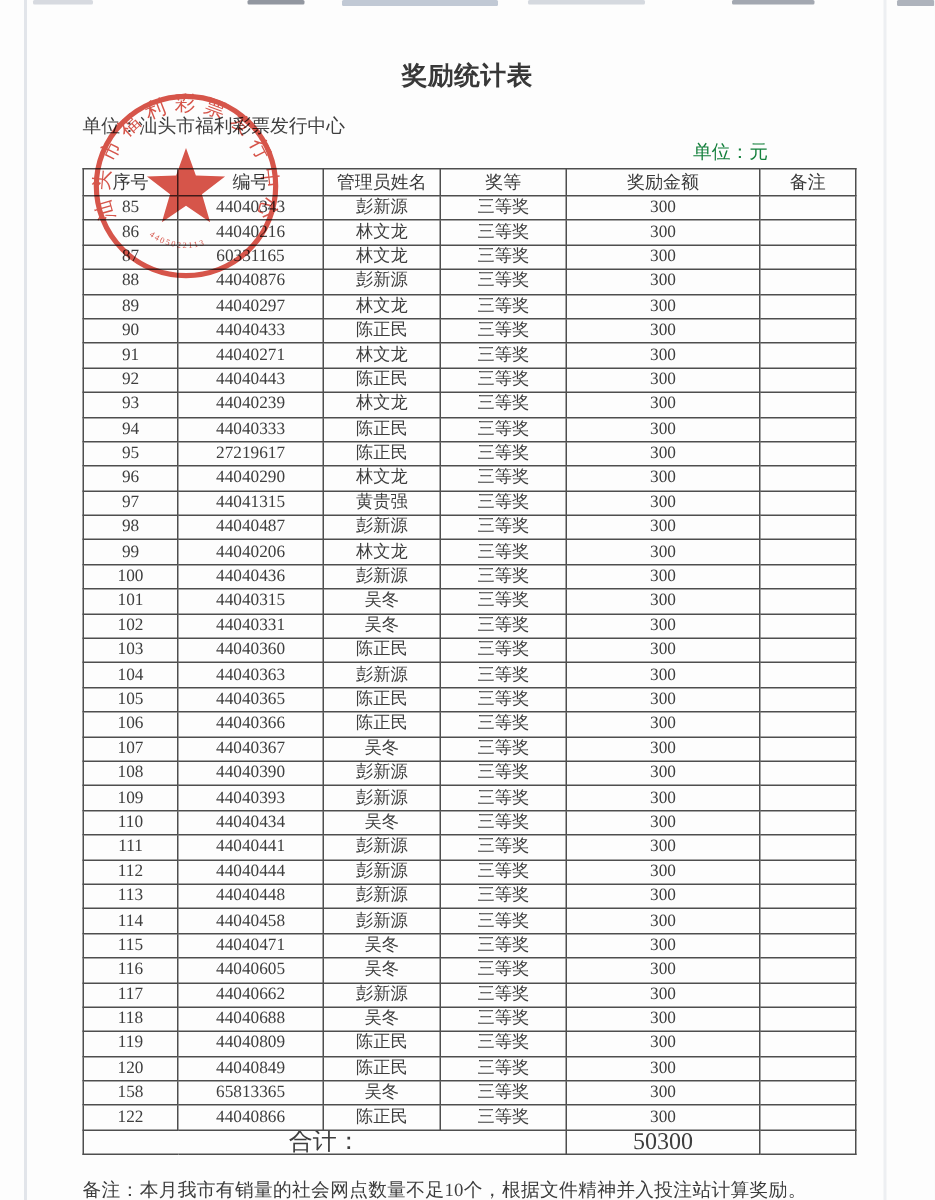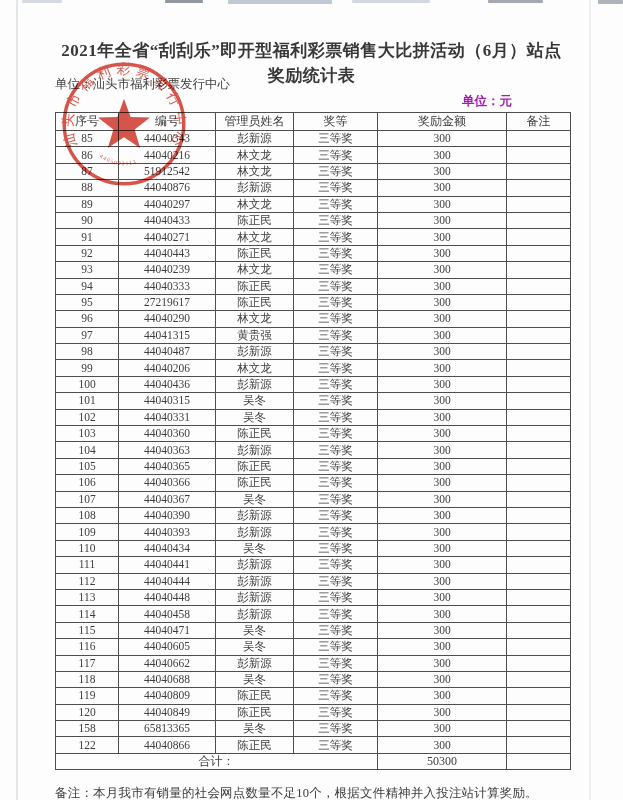--- a/index.html
+++ b/index.html
@@ -22,36 +22,36 @@
   .d4{left:352px;width:78px;background:#aeb6c2;opacity:.5;}
   .d5{left:488px;width:55px;background:#7c8390;opacity:.7;}
   .d6{left:598px;width:25px;background:#8b93a0;opacity:.7;height:4px;}
 
   .title{
     position:absolute;top:38px;left:0;width:623px;
     text-align:center;font-size:17px;line-height:25px;font-weight:bold;
     color:#383838;letter-spacing:.5px;
   }
   .unit-left{position:absolute;left:55px;top:76px;font-size:12.5px;color:#3f3f3f;}
-  .unit-right{position:absolute;left:462px;top:93px;font-size:12.5px;color:#a21caf;font-weight:bold;}
+  .unit-right{position:absolute;left:462px;top:93px;font-size:12.5px;color:#15803d;}
 
   table.doc-table{
     position:absolute;left:55px;top:112px;width:515px;
     border-collapse:collapse;table-layout:fixed;
     font-size:11.5px;color:#3e3e3e;
   }
   table.doc-table th,table.doc-table td{
     border:1px solid #4e4e4e;padding:0;margin:0;
     text-align:center;vertical-align:middle;
     line-height:15px;height:15.4px;
     font-weight:normal;white-space:nowrap;overflow:hidden;
   }
   table.doc-table{border:1.5px solid #383838;}
   table.doc-table thead th{height:17px;font-size:12px;color:#393939;}
-  table.doc-table .total-row td{height:15.5px;font-size:12px;}
+  table.doc-table .total-row td{height:15.5px;font-size:16px;}
 
   .footer-note{
     position:absolute;left:55px;top:785px;width:540px;
     font-size:12.5px;color:#3c3c3c;letter-spacing:.2px;
   }
 
   .stamp{
     position:absolute;left:48px;top:48px;width:152px;height:152px;
     mix-blend-mode:multiply;opacity:.87;
     pointer-events:none;
@@ -65,21 +65,20 @@
   <div class="edge-line-left"></div>
   <div class="edge-line-right"></div>
   <div class="top-dash d1"></div>
   <div class="top-dash d2"></div>
   <div class="top-dash d3"></div>
   <div class="top-dash d4"></div>
   <div class="top-dash d5"></div>
   <div class="top-dash d6"></div>
 
   <div class="title">
-    <div>2021年全省“刮刮乐”即开型福利彩票销售大比拼活动（6月）站点</div>
     <div>奖励统计表</div>
   </div>
 
   <div class="unit-left">单位：汕头市福利彩票发行中心</div>
   <div class="unit-right">单位：元</div>
 
   <table class="doc-table">
     <colgroup>
       <col style="width:63px">
         <col style="width:97px">
@@ -110,21 +109,21 @@
         <tr>
           <td>86</td>
           <td>44040216</td>
           <td>林文龙</td>
           <td>三等奖</td>
           <td>300</td>
           <td></td>
         </tr>
         <tr>
           <td>87</td>
-          <td>51912542</td>
+          <td>60331165</td>
           <td>林文龙</td>
           <td>三等奖</td>
           <td>300</td>
           <td></td>
         </tr>
         <tr>
           <td>88</td>
           <td>44040876</td>
           <td>彭新源</td>
           <td>三等奖</td>

